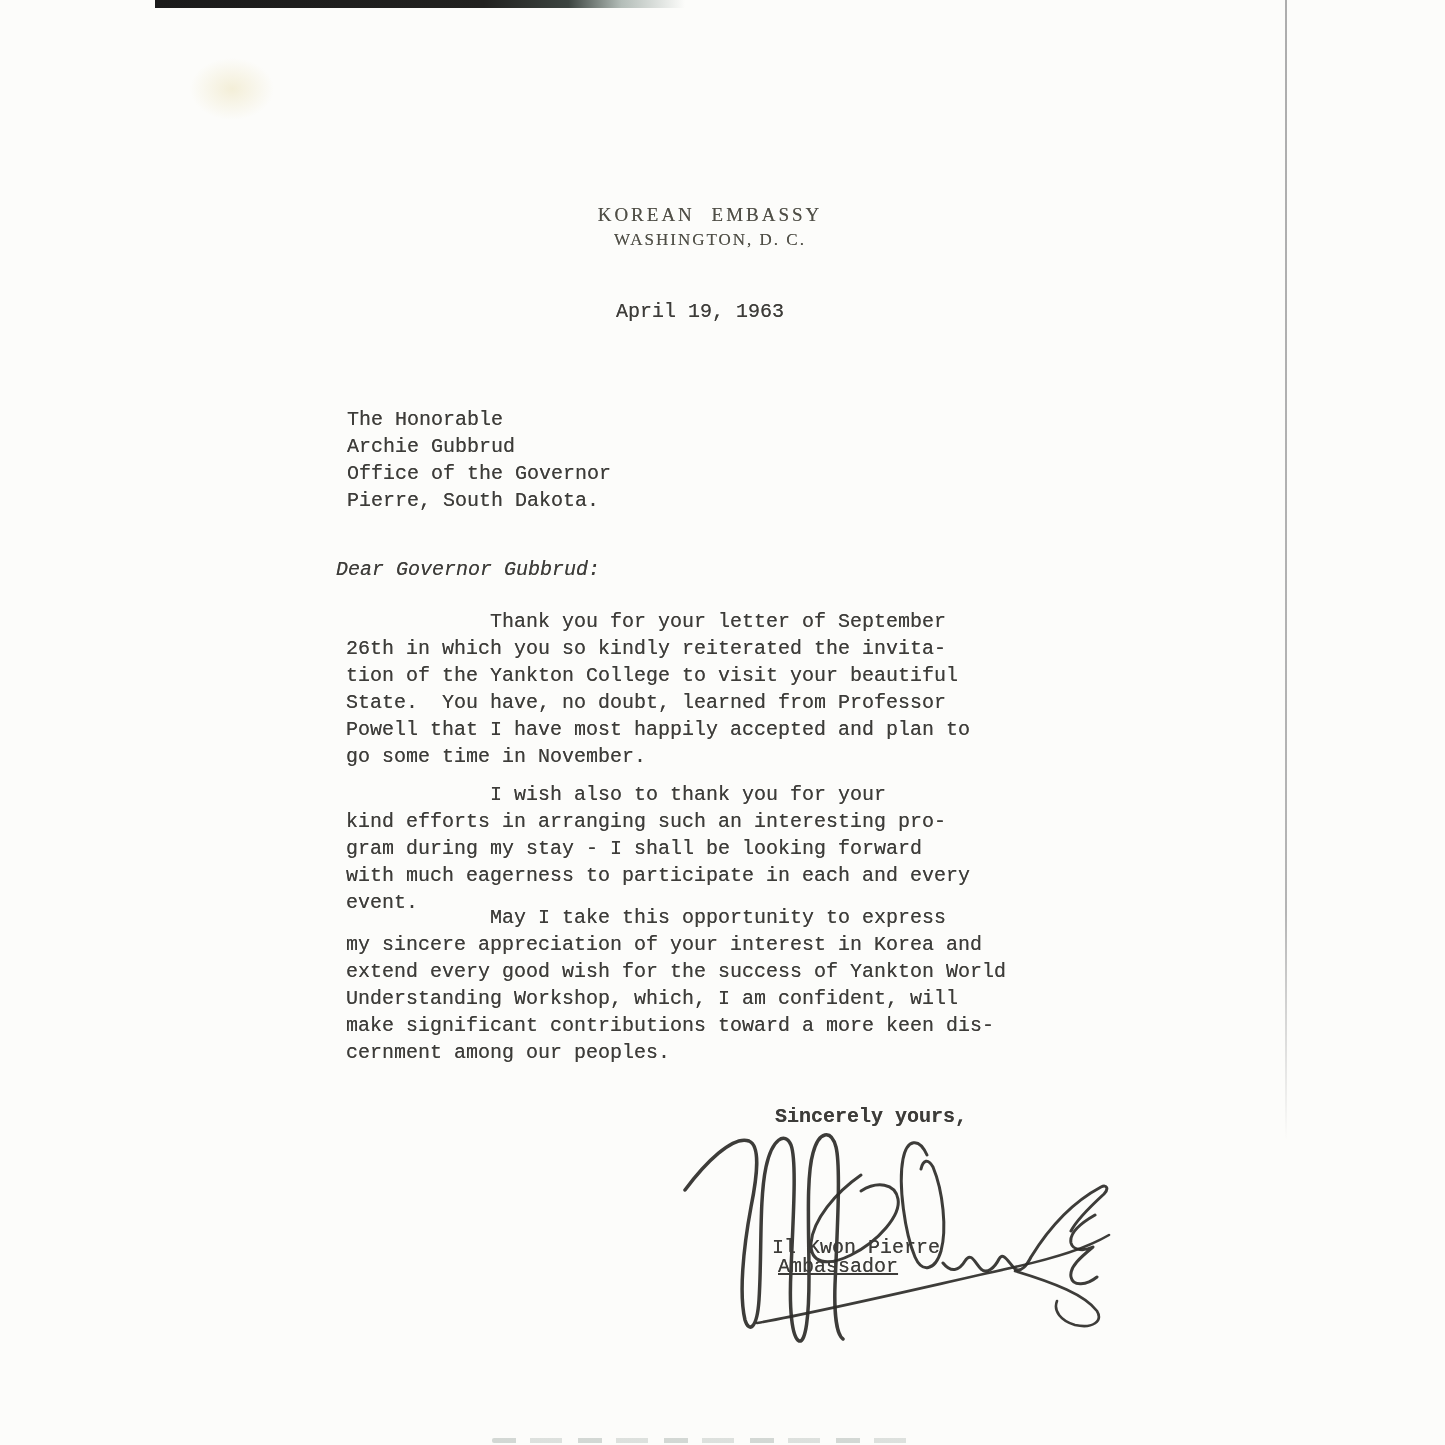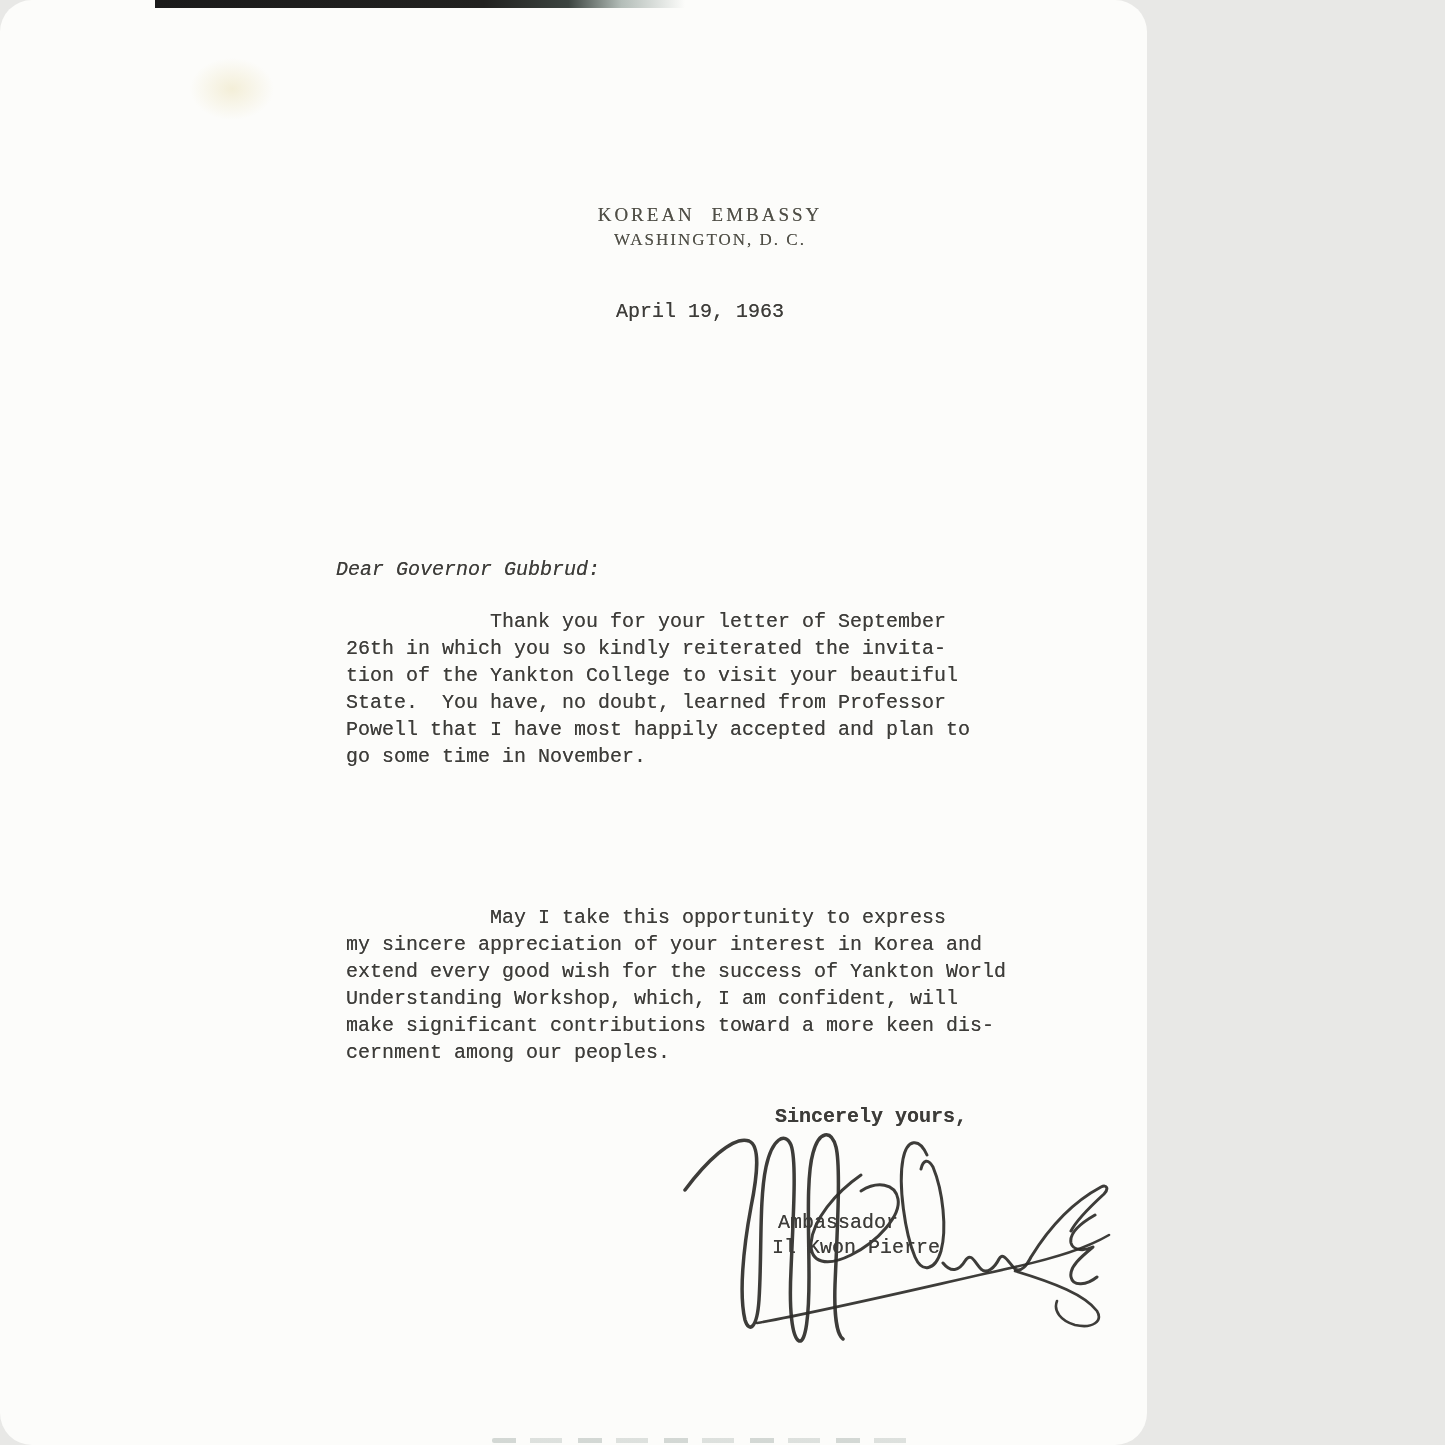--- a/index.html
+++ b/index.html
@@ -1,22 +1,21 @@
 <!DOCTYPE html>
 <html><head>
 <meta charset="utf-8">
 <style>
   html,body{margin:0;padding:0;background:#e8e8e6;}
   .paper{
     position:relative;
-    width:1147px;height:1445px;
+    width:1445px;height:1445px;
     background:#fcfcfa;
     overflow:hidden;
     font-family:"Liberation Mono","DejaVu Sans Mono",monospace;
-    border-radius:32px;
   }
   
   .scan-bar-top{
     position:absolute;left:155px;top:0;width:530px;height:8px;
     background:linear-gradient(to right,#1b1b1b 0%,#222220 62%,#3c4440 78%,rgba(120,138,130,.55) 88%,rgba(140,155,148,0) 100%);
   }
   .scan-line-right{
     position:absolute;left:1285px;top:0;width:2px;height:1140px;
     background:linear-gradient(to bottom,#adadad 0%,#b4b4b4 80%,rgba(180,180,180,0) 100%);
   }
@@ -53,21 +52,21 @@
     text-shadow:0 0 .4px rgba(79,78,70,.6);
   }
   .date{top:298px;left:616px;}
   .recipient{top:406px;left:347px;}
   .salutation{top:556px;left:336px;font-style:italic;}
   .para-1{top:608px;left:346px;}
   .para-2{top:781px;left:346px;}
   .para-3{top:904px;left:346px;}
   .closing{top:1103px;left:775px;font-weight:bold;}
   .sig-name{top:1234px;left:772px;}
-  .sig-title{top:1209px;left:778px;}
+  .sig-title{top:1253px;left:778px;text-decoration:underline;}
   .signature-svg{
     position:absolute;left:665px;top:1115px;width:480px;height:235px;
     pointer-events:none;
   }
   .signature-svg path{
     fill:none;stroke:#2d2b28;stroke-linecap:round;stroke-linejoin:round;
     opacity:.92;
   }
 </style>
 </head>
@@ -80,29 +79,38 @@
   <div class="scan-dashes"></div>
   <div class="smudge"></div>
 
   <div class="letterhead">
     <div class="lh-name">KOREAN EMBASSY</div>
     <div class="lh-city">WASHINGTON, D. C.</div>
   </div>
 
   <div class="typed date">April 19, 1963</div>
 
+  <div class="typed recipient">The Honorable
+Archie Gubbrud
+Office of the Governor
+Pierre, South Dakota.</div>
 
   <div class="typed salutation">Dear Governor Gubbrud:</div>
 
   <div class="typed para-1">            Thank you for your letter of September
 26th in which you so kindly reiterated the invita-
 tion of the Yankton College to visit your beautiful
 State.  You have, no doubt, learned from Professor
 Powell that I have most happily accepted and plan to
 go some time in November.</div>
+  <div class="typed para-2">            I wish also to thank you for your
+kind efforts in arranging such an interesting pro-
+gram during my stay - I shall be looking forward
+with much eagerness to participate in each and every
+event.</div>
   <div class="typed para-3">            May I take this opportunity to express
 my sincere appreciation of your interest in Korea and
 extend every good wish for the success of Yankton World
 Understanding Workshop, which, I am confident, will
 make significant contributions toward a more keen dis-
 cernment among our peoples.</div>
 
   <div class="typed closing">Sincerely yours,</div>
 
   <svg class="signature-svg" viewBox="0 0 480 235" aria-hidden="true">

